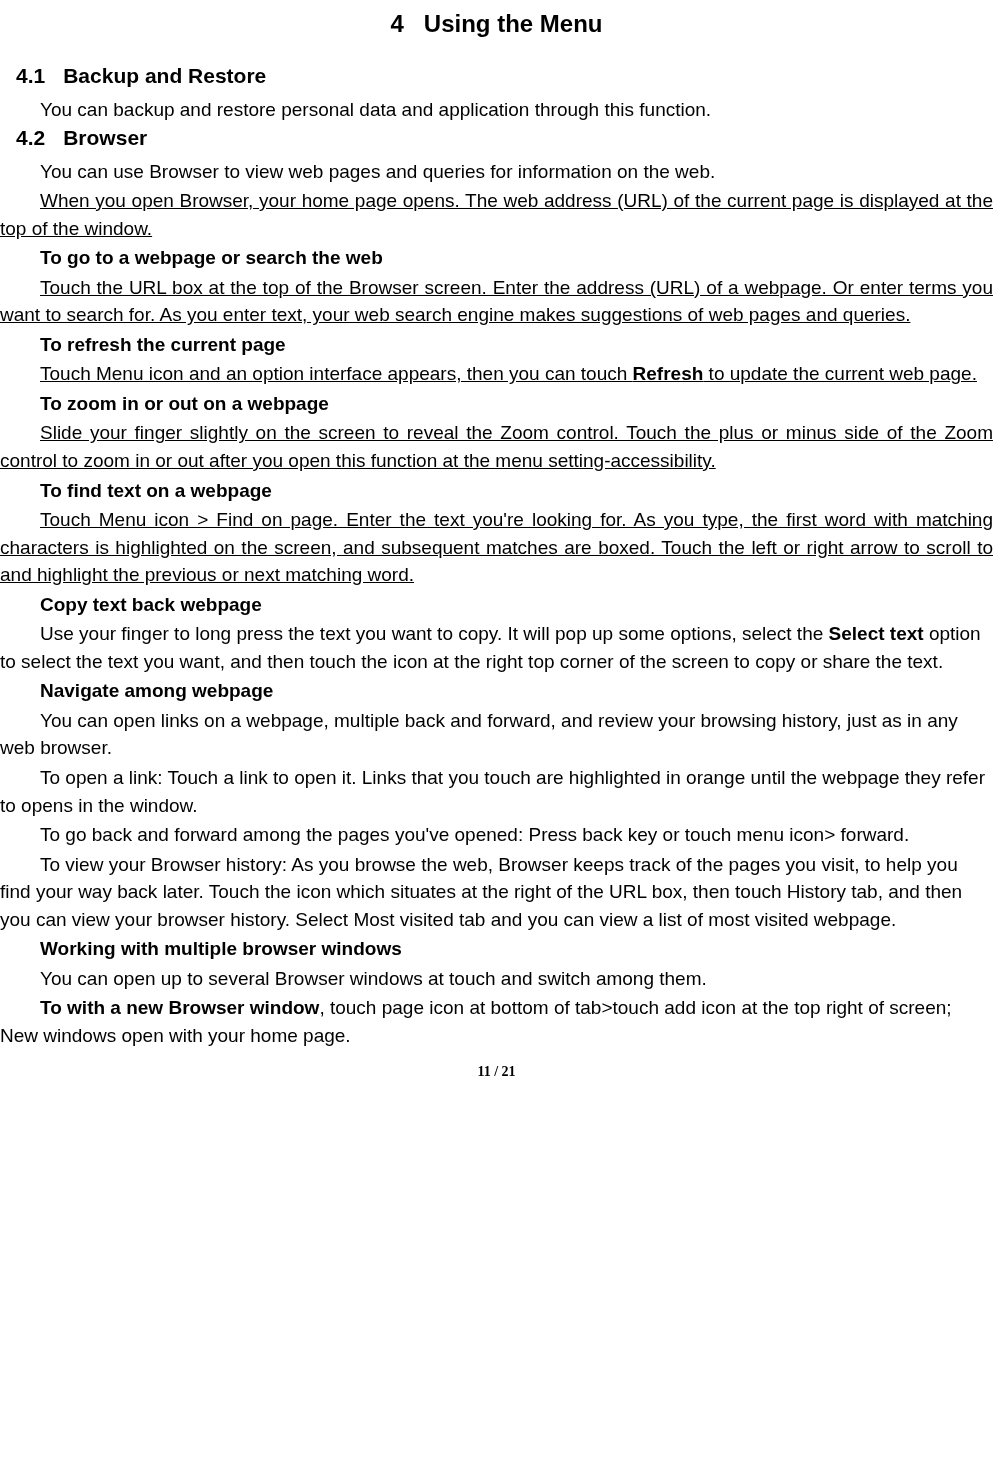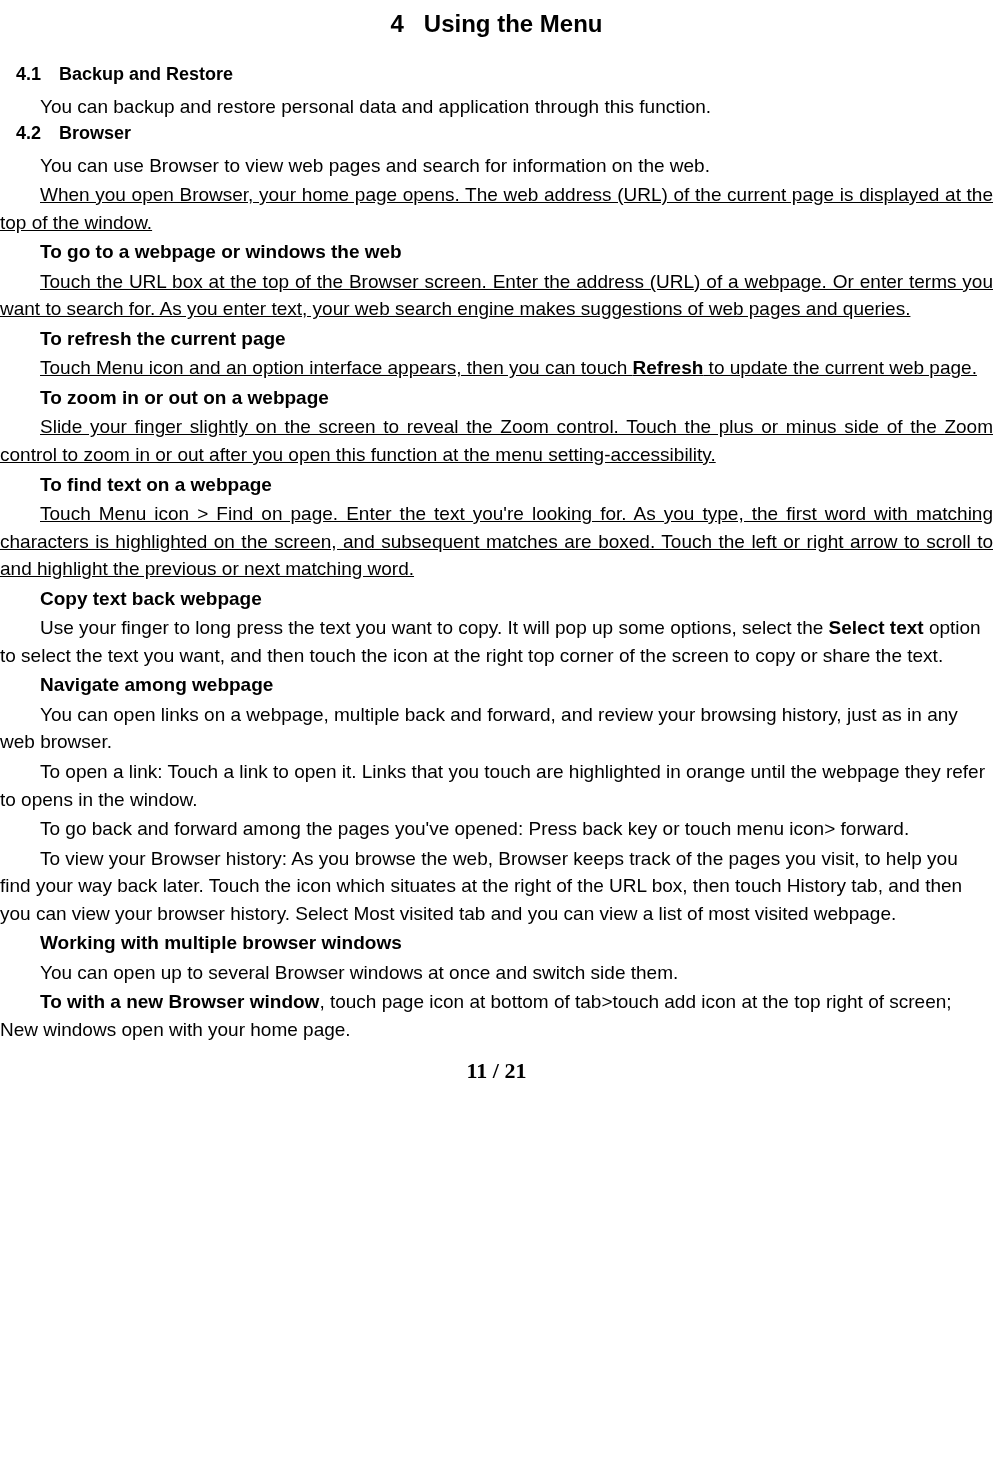--- a/index.html
+++ b/index.html
@@ -14,21 +14,21 @@
       width: 1003px;
       padding: 10px 10px 0 0;
     }
     .chapter-title {
       text-align: center;
       font-size: 24px;
       font-weight: bold;
       margin-bottom: 26px;
     }
     .section-heading {
-      font-size: 18px;
+      font-size: 21px;
       font-weight: bold;
       margin-left: 16px;
       margin-bottom: 8px;
     }
     .section-number {
       margin-right: 18px;
     }
     .para {
       font-size: 19px;
       line-height: 1.45;
@@ -38,21 +38,21 @@
     .para.justify {
       text-align: justify;
       text-decoration: underline;
     }
     .bold {
       font-weight: bold;
     }
     .page-footer {
       text-align: center;
       font-family: "Times New Roman", Times, serif;
-      font-size: 22px;
+      font-size: 14px;
       font-weight: bold;
       margin-top: 14px;
     }
   </style>
 </head>
 <body>
 
 <h1 class="chapter-title">
   <span>4</span>&nbsp;&nbsp;&nbsp;<span>Using the Menu</span>
 </h1>
@@ -60,24 +60,24 @@
 <h2 class="section-heading">
   <span class="section-number">4.1</span><span>Backup and Restore</span>
 </h2>
 
 <p class="para">You can backup and restore personal data and application through this function.</p>
 
 <h2 class="section-heading">
   <span class="section-number">4.2</span><span>Browser</span>
 </h2>
 
-<p class="para">You can use Browser to view web pages and search for information on the web.</p>
+<p class="para">You can use Browser to view web pages and queries for information on the web.</p>
 <p class="para justify">When you open Browser, your home page opens. The web address (URL) of the current page is displayed at the top of the window.</p>
 
-<p class="para bold">To go to a webpage or windows the web</p>
+<p class="para bold">To go to a webpage or search the web</p>
 <p class="para justify">Touch the URL box at the top of the Browser screen. Enter the address (URL) of a webpage. Or enter terms you want to search for. As you enter text, your web search engine makes suggestions of web pages and queries.</p>
 
 <p class="para bold">To refresh the current page</p>
 <p class="para justify">
   <span>Touch Menu icon and an option interface appears, then you can touch </span><span class="bold">Refresh</span><span> to update the current web page.</span>
 </p>
 
 <p class="para bold">To zoom in or out on a webpage</p>
 <p class="para justify">Slide your finger slightly on the screen to reveal the Zoom control. Touch the plus or minus side of the Zoom control to zoom in or out after you open this function at the menu setting-accessibility.</p>
 
@@ -89,19 +89,19 @@
   <span>Use your finger to long press the text you want to copy. It will pop up some options, select the </span><span class="bold">Select text</span><span> option to select the text you want, and then touch the icon at the right top corner of the screen to copy or share the text.</span>
 </p>
 
 <p class="para bold">Navigate among webpage</p>
 <p class="para">You can open links on a webpage, multiple back and forward, and review your browsing history, just as in any web browser.</p>
 <p class="para">To open a link: Touch a link to open it. Links that you touch are highlighted in orange until the webpage they refer to opens in the window.</p>
 <p class="para">To go back and forward among the pages you've opened: Press back key or touch menu icon&gt; forward.</p>
 <p class="para">To view your Browser history: As you browse the web, Browser keeps track of the pages you visit, to help you find your way back later. Touch the icon which situates at the right of the URL box, then touch History tab, and then you can view your browser history. Select Most visited tab and you can view a list of most visited webpage.</p>
 
 <p class="para bold">Working with multiple browser windows</p>
-<p class="para">You can open up to several Browser windows at once and switch side them.</p>
+<p class="para">You can open up to several Browser windows at touch and switch among them.</p>
 
 <p class="para">
   <span class="bold">To with a new Browser window</span><span>, touch page icon at bottom of tab&gt;touch add icon at the top   right of screen; New windows open with your home page.</span>
 </p>
 
 <div class="page-footer">11 / 21</div>
 
 </body></html>

